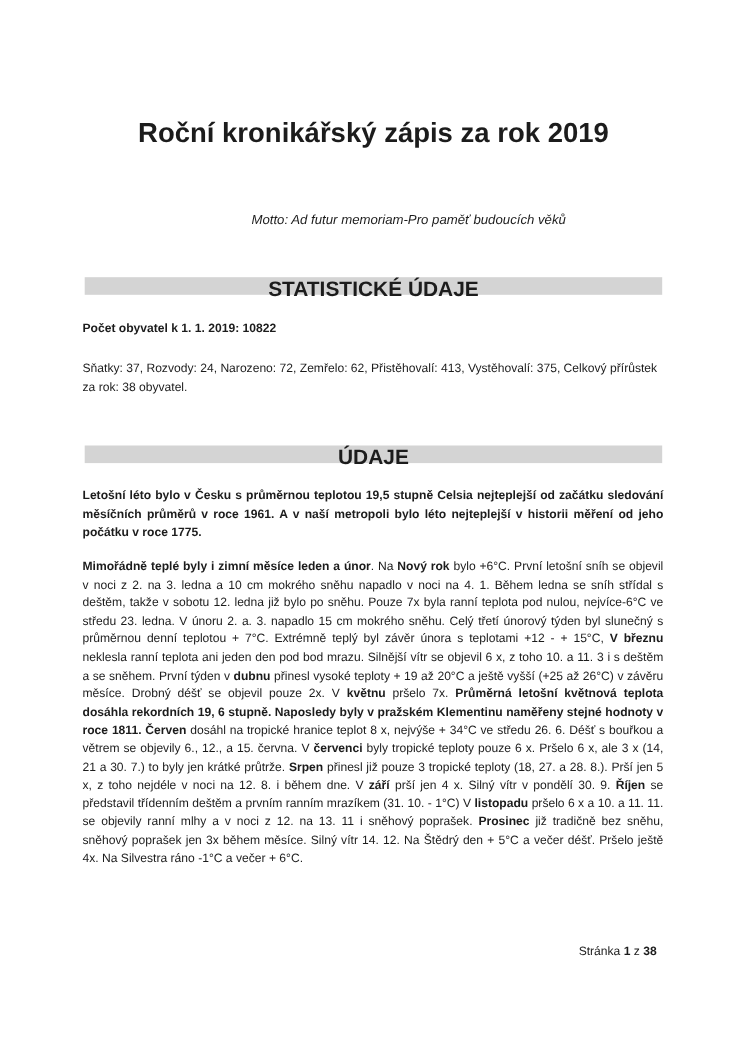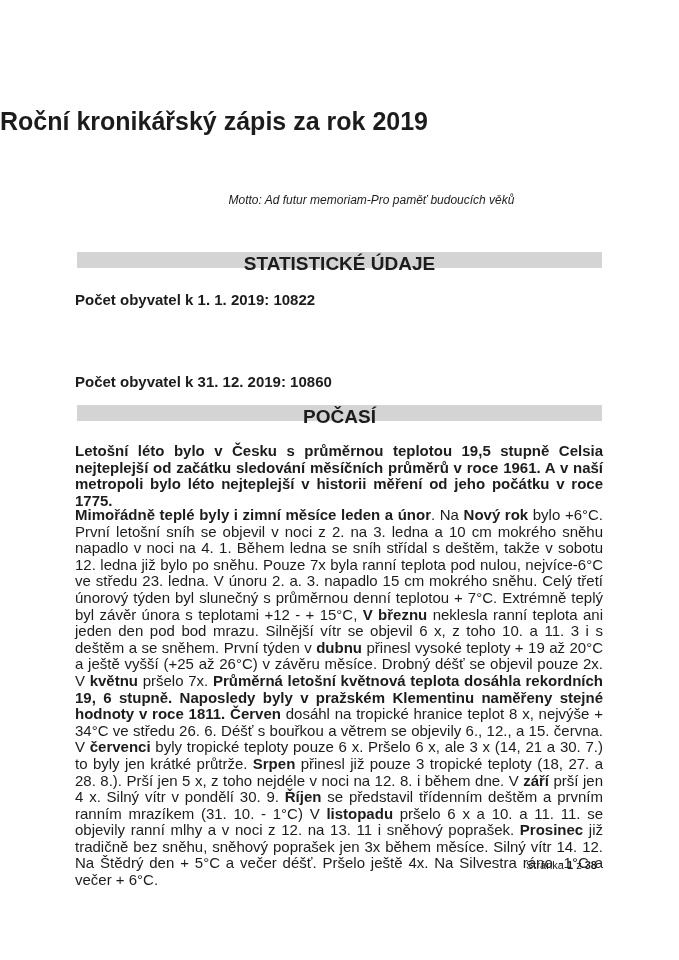--- a/index.html
+++ b/index.html
@@ -14,20 +14,21 @@
     background: #ffffff;
     font-family: "Liberation Sans", sans-serif;
     color: #1c1c1c;
     overflow: hidden;
   }
   .doc-title {
     position: absolute;
     top: 105px;
     left: 0;
     width: 679px;
+    text-align: center;
     font-size: 25px;
     font-weight: bold;
     line-height: 32px;
     margin: 0;
   }
   .motto {
     position: absolute;
     top: 193px;
     left: 0;
     width: 679px;
@@ -47,21 +48,21 @@
     font-weight: bold;
     font-size: 19px;
     line-height: 24px;
   }
   .bar-statistics { top: 252px; }
   .bar-weather    { top: 405px; }
   .body-text {
     position: absolute;
     left: 75px;
     width: 528px;
-    font-size: 15px;
+    font-size: 11px;
     line-height: 17px;
     margin: 0;
   }
   .bold-line { font-weight: bold; }
   .stat-pop-start { top: 291px; }
   .stat-details   { top: 327px; }
   .stat-pop-end   { top: 373px; }
   .weather-intro {
     top: 443px;
     font-weight: bold;
@@ -91,24 +92,24 @@
   <h1 class="doc-title">
     <span>Roční kronikářský zápis za rok 2019</span><br>
   </h1>
 
   <div class="motto">Motto: Ad futur memoriam-Pro paměť budoucích věků</div>
 
   <div class="section-bar bar-statistics">STATISTICKÉ ÚDAJE</div>
 
   <p class="body-text bold-line stat-pop-start">Počet obyvatel k 1. 1. 2019: 10822</p>
 
+  <p class="body-text stat-details">Sňatky: 37, Rozvody: 24, Narozeno: 72, Zemřelo: 62, Přistěhovalí: 413, Vystěhovalí: 375, Celkový přírůstek za rok: 38 obyvatel.</p>
 
-  <p class="body-text bold-line stat-pop-end">Počet obyvatel k 31. 12. 2019: 10860</p>
 
-  <div class="section-bar bar-weather">POČASÍ</div>
+  <div class="section-bar bar-weather">ÚDAJE</div>
 
   <p class="body-text weather-intro">Letošní léto bylo v Česku s průměrnou teplotou 19,5 stupně Celsia nejteplejší od začátku sledování měsíčních průměrů v roce 1961. A v naší metropoli bylo léto nejteplejší v historii měření od jeho počátku v roce 1775.</p>
 
   <p class="body-text weather-detail"><b>Mimořádně teplé byly i zimní měsíce leden a únor</b><span>. Na </span><b>Nový rok</b><span> bylo +6°C. První letošní sníh se objevil v noci z 2. na 3. ledna a 10 cm mokrého sněhu napadlo v noci na 4. 1. Během ledna se sníh střídal s deštěm, takže v sobotu 12. ledna již bylo po sněhu. Pouze 7x byla ranní teplota pod nulou, nejvíce-6°C ve středu 23. ledna. V únoru 2. a. 3. napadlo 15 cm mokrého sněhu. Celý třetí únorový týden byl slunečný s průměrnou denní teplotou + 7°C. Extrémně teplý byl závěr února s teplotami +12 - + 15°C, </span><b>V březnu</b><span> neklesla ranní teplota ani jeden den pod bod mrazu. Silnější vítr se objevil 6 x, z toho 10. a 11. 3 i s deštěm a se sněhem. První týden v </span><b>dubnu</b><span> přinesl vysoké teploty + 19 až 20°C a ještě vyšší (+25 až 26°C) v závěru měsíce. Drobný déšť se objevil pouze 2x. V </span><b>květnu</b><span> pršelo 7x. </span><b>Průměrná letošní květnová teplota dosáhla rekordních 19, 6 stupně. Naposledy byly v pražském Klementinu naměřeny stejné hodnoty v roce 1811.</b><span> </span><b>Červen</b><span> dosáhl na tropické hranice teplot 8 x, nejvýše + 34°C ve středu 26. 6. Déšť s bouřkou a větrem se objevily 6., 12., a 15. června. V </span><b>červenci</b><span> byly tropické teploty pouze 6 x. Pršelo 6 x, ale 3 x (14, 21 a 30. 7.) to byly jen krátké průtrže. </span><b>Srpen</b><span> přinesl již pouze 3 tropické teploty (18, 27. a 28. 8.). Prší jen 5 x, z toho nejdéle v noci na 12. 8. i během dne. V </span><b>září</b><span> prší jen 4 x. Silný vítr v pondělí 30. 9. </span><b>Říjen</b><span> se představil třídenním deštěm a prvním ranním mrazíkem (31. 10. - 1°C) V </span><b>listopadu</b><span> pršelo 6 x a 10. a 11. 11. se objevily ranní mlhy a v noci z 12. na 13. 11 i sněhový poprašek. </span><b>Prosinec</b><span> již tradičně bez sněhu, sněhový poprašek jen 3x během měsíce. Silný vítr 14. 12. Na Štědrý den + 5°C a večer déšť. Pršelo ještě 4x. Na Silvestra ráno -1°C a večer + 6°C.</span></p>
 
   <div class="footer"><span>Stránka </span><b>1</b><span> z </span><b>38</b></div>
 
 </div>
 
 </body></html>

